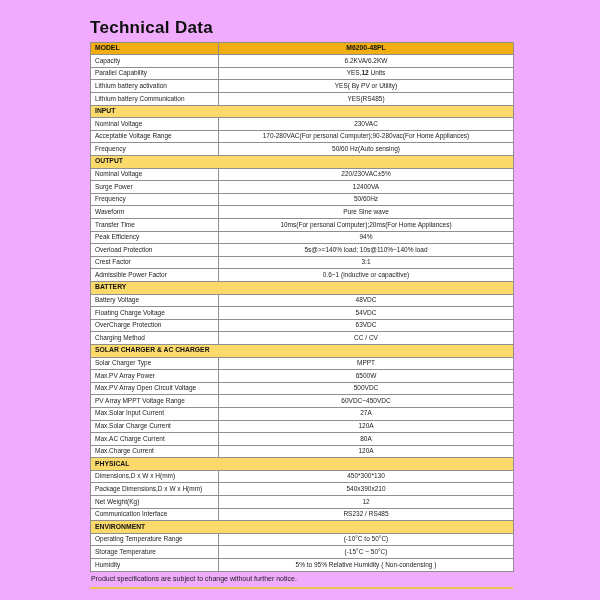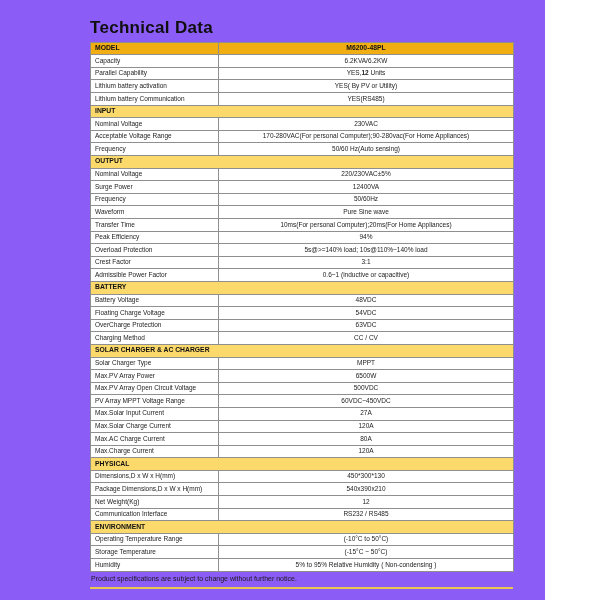--- a/index.html
+++ b/index.html
@@ -3,23 +3,23 @@
 <meta charset="utf-8">
 <style>
   html, body {
     margin: 0;
     padding: 0;
     background: #ffffff;
     font-family: "Liberation Sans", sans-serif;
   }
   .canvas {
     position: relative;
-    width: 545px;
+    width: 600px;
     height: 600px;
-    background: #8b5cf6;
+    background: #f0abfc;
     overflow: hidden;
   }
   .page {
     position: absolute;
     left: 90px;
     top: 19px;
     width: 423px;
   }
   .page-title {
     font-size: 17px;

